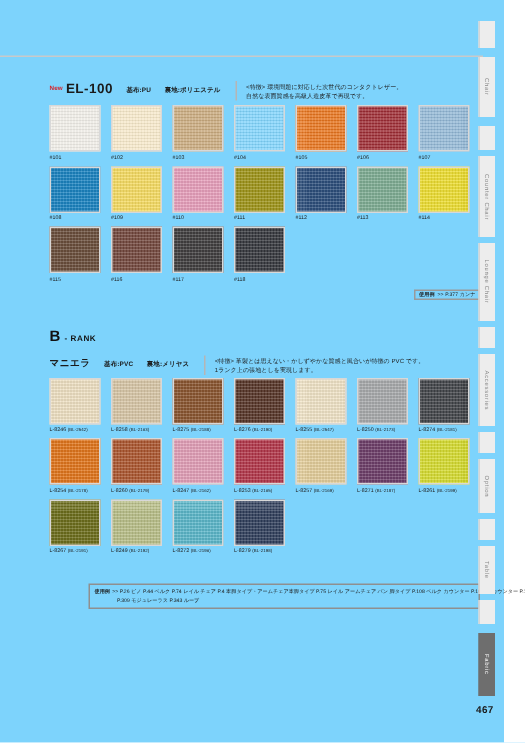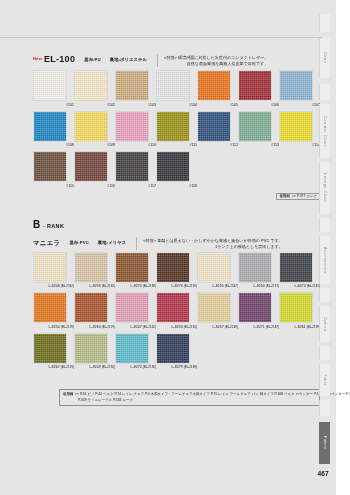--- a/index.html
+++ b/index.html
@@ -6,22 +6,21 @@
   html, body {
     margin: 0; padding: 0;
     width: 350px; height: 495px;
     background: #ffffff;
     font-family: "Liberation Sans", sans-serif;
     overflow: hidden;
   }
   #page {
     position: relative;
     width: 336px; height: 495px;
-    background: #e5e5e5;
-    text-align: right;
+    background: #7dd3fc;
   }
 
   
   .top-rule {
     position: absolute;
     left: 0; top: 37px;
     width: 322px; height: 1px;
     background: #c9c9c9;
   }
 

